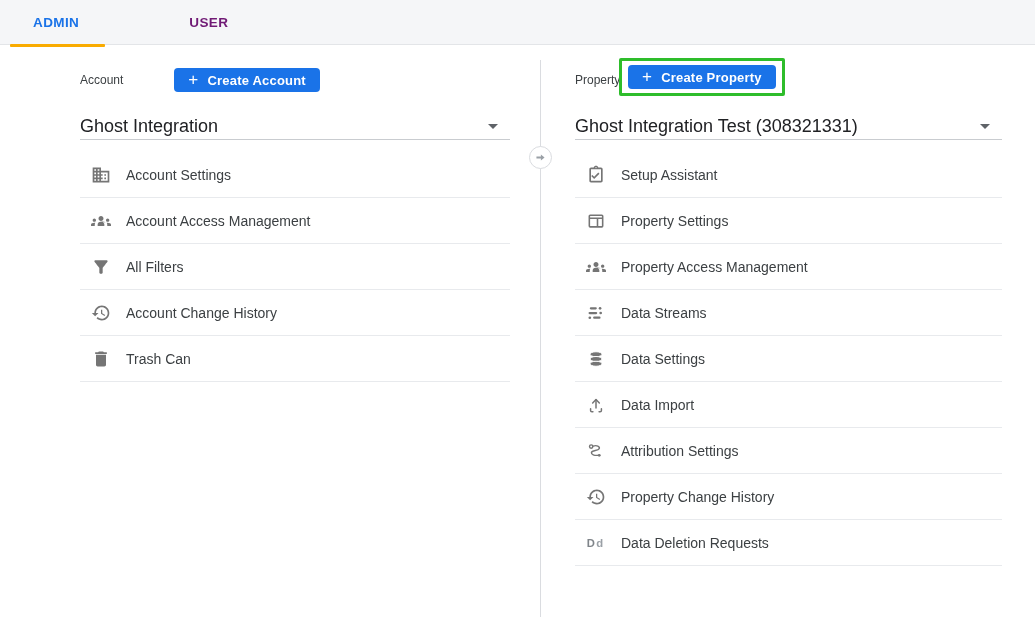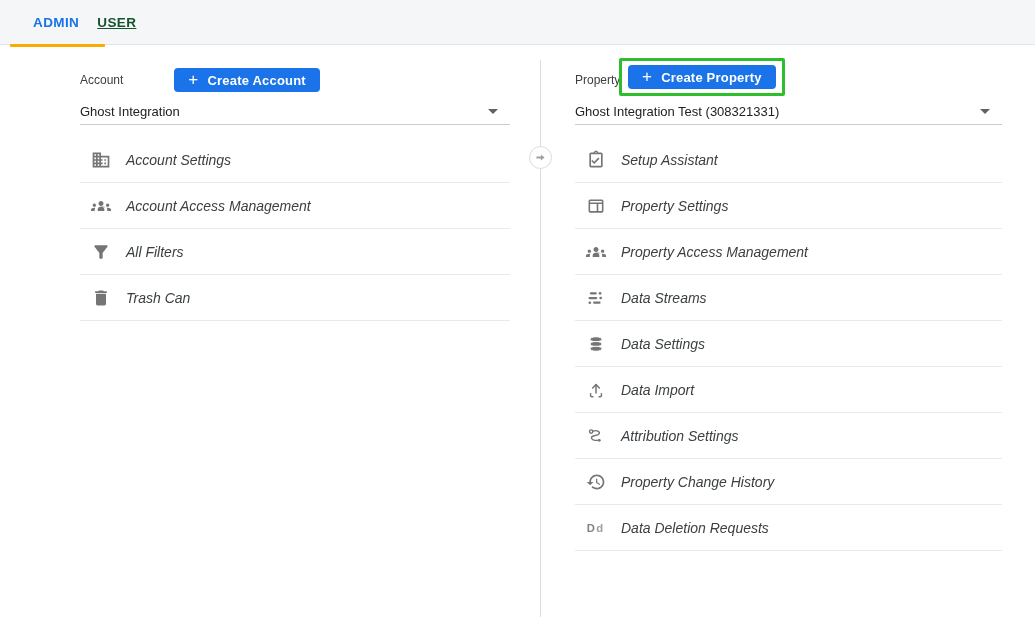--- a/index.html
+++ b/index.html
@@ -5,26 +5,26 @@
   * { margin:0; padding:0; box-sizing:border-box; }
   html,body { width:1035px; height:617px; }
   body {
     position:relative; background:#ffffff; overflow:hidden;
     font-family:"Liberation Sans", sans-serif; color:#3c4043;
   }
   
   .tabbar {
     position:absolute; top:0; left:0; width:1035px; height:45px;
     background:#f5f6f8; border-bottom:1px solid #e3e5e8;
-    display:flex; align-items:center; padding-left:33px;
+    display:flex; align-items:center; padding-left:33px;gap:40px;
   }
   .tab { position:relative; height:45px; display:flex; align-items:center;
     font-size:13.5px; font-weight:bold; letter-spacing:.4px; cursor:pointer; }
   .tab.active { color:#1a73e8; }
-  .tab.inactive { color:#14532d; margin-left:18px;text-decoration:underline; }
+  .tab.inactive { color:#701a75; margin-left:70px; }
   .tab-underline {
     position:absolute; left:-23px; bottom:-2px; width:95px; height:3px;
     background:#f9ab00; border-radius:1px;
   }
   
   .panel { position:absolute; top:68px; }
   .panel.left  { left:80px;  width:430px; }
   .panel.right { left:575px; width:427px; }
   .panel-head { position:relative; height:24px; display:flex; align-items:center;gap:42px; }
   .panel-label { font-size:12px; color:#3c4043; white-space:nowrap; }
@@ -34,38 +34,38 @@
     font-family:inherit; font-size:13px; font-weight:bold; letter-spacing:.2px; cursor:pointer;
     white-space:nowrap;
   }
   .create-btn .plus { font-size:17px; font-weight:normal; line-height:1; transform:translateY(-1px); }
   .panel.left .create-btn { margin-left:9px; }
   .green-box {
     position:absolute; left:44px; top:-10px;
     border:3px solid #2ebd2b; border-radius:2px; padding:4px 6px; background:transparent;
   }
   .select {
-    margin-top:6px; height:27px; display:flex; align-items:center;
+    margin-top:21px; height:27px; display:flex; align-items:center;
     justify-content:space-between; border-bottom:1px solid #c9ccd0;
-    font-size:13px; color:#202124; cursor:pointer;
+    font-size:18px; color:#202124; cursor:pointer;
   }
   .caret {
     width:0; height:0; margin-right:12px;
     border-left:5px solid transparent; border-right:5px solid transparent;
     border-top:5px solid #5f6368;
   }
   .menu-list { margin-top:12px; }
   .row {
     display:flex; align-items:center; height:46px;
     border-bottom:1px solid #e8eaed; padding-left:11px; cursor:pointer; background:#fff;
   }
   .row-icon { width:20px; height:20px; margin-right:15px; flex:0 0 20px;
     display:flex; align-items:center; justify-content:center; }
   .row-icon svg { width:20px; height:20px; display:block; }
-  .row-label { font-size:14px; color:#3c4043; white-space:nowrap;font-style:italic; }
+  .row-label { font-size:14px; color:#3c4043; white-space:nowrap; }
   
   .v-divider { position:absolute; left:540px; top:60px; width:1px; height:557px; background:#dadce0; }
   .move-circle {
     position:absolute; left:529px; top:146px; width:23px; height:23px;
     background:#fff; border:1px solid #dadce0; border-radius:50%;
     display:flex; align-items:center; justify-content:center; cursor:pointer;
   }
   .move-circle svg { width:13px; height:13px; display:block; }
 </style>
 </head>
@@ -110,20 +110,28 @@
         </span>
         <span class="row-label">Account Access Management</span>
       </div>
       <div class="row">
         <span class="row-icon">
           <svg viewBox="0 0 24 24">
             <path fill="#757575" d="M4.25 5.61C6.27 8.2 10 13 10 13v6c0 .55.45 1 1 1h2c.55 0 1-.45 1-1v-6s3.72-4.8 5.74-7.39c.51-.66.04-1.61-.79-1.61H5.04c-.83 0-1.3.95-.79 1.61z"></path>
           </svg>
         </span>
         <span class="row-label">All Filters</span>
+      </div>
+      <div class="row">
+        <span class="row-icon">
+          <svg viewBox="0 0 24 24">
+            <path fill="#757575" d="M13 3c-4.97 0-9 4.03-9 9H1l3.89 3.89.07.14L9 12H6c0-3.87 3.13-7 7-7s7 3.13 7 7-3.13 7-7 7c-1.93 0-3.68-.79-4.94-2.06l-1.42 1.42C8.27 19.99 10.51 21 13 21c4.97 0 9-4.03 9-9s-4.03-9-9-9zm-1 5v5l4.28 2.54.72-1.21-3.5-2.08V8z"></path>
+          </svg>
+        </span>
+        <span class="row-label">Account Change History</span>
       </div>
       <div class="row">
         <span class="row-icon">
           <svg viewBox="0 0 24 24">
             <path fill="#757575" d="M6 19c0 1.1.9 2 2 2h8c1.1 0 2-.9 2-2V7H6v12zM19 4h-3.5l-1-1h-5l-1 1H5v2h14V4z"></path>
           </svg>
         </span>
         <span class="row-label">Trash Can</span>
       </div>
     </div>

